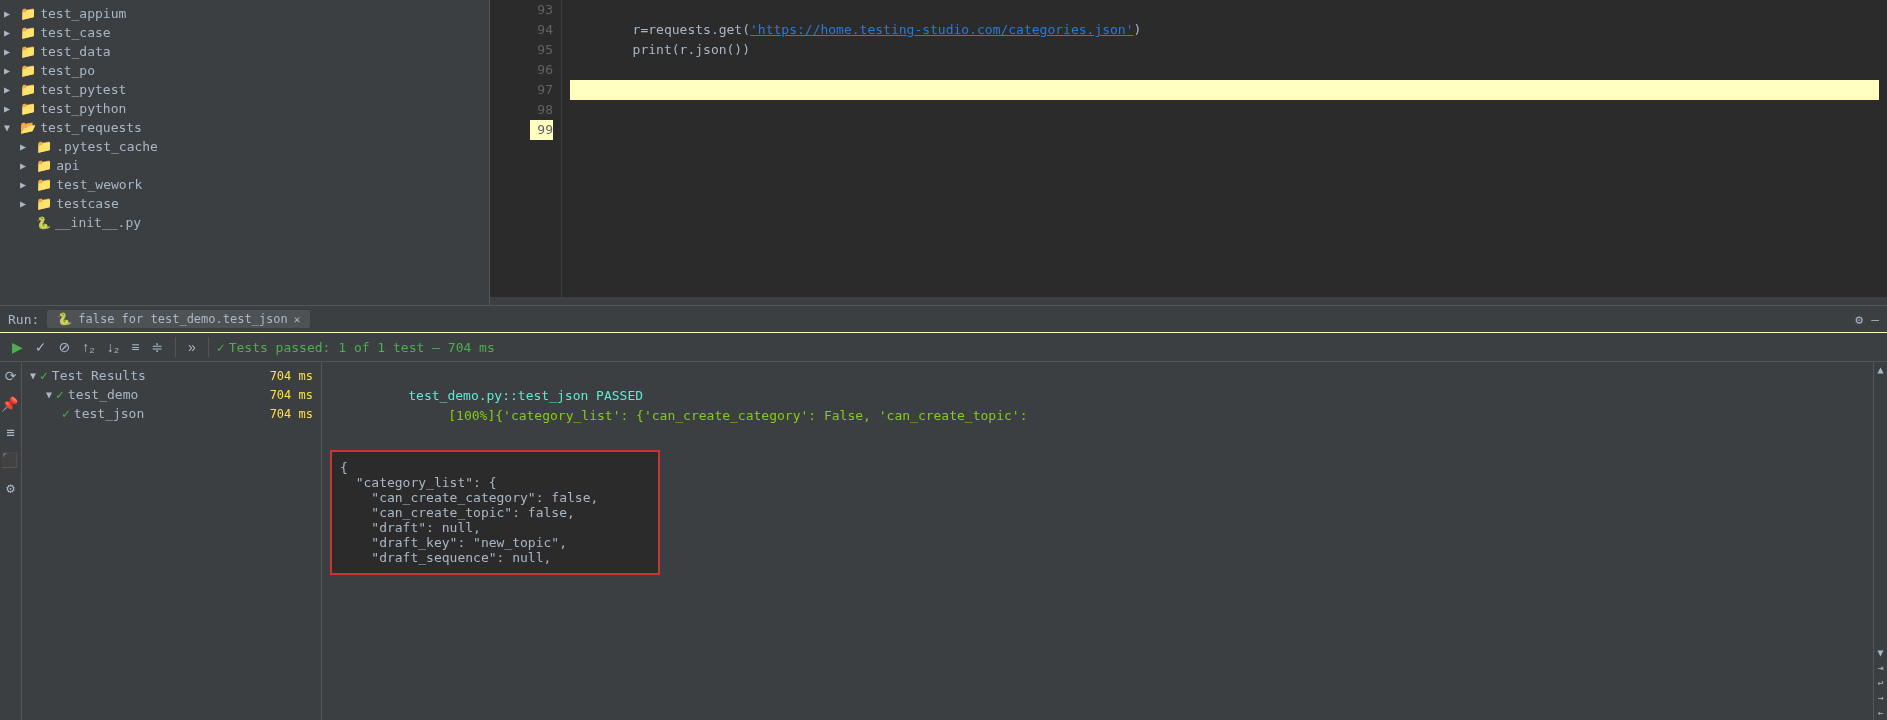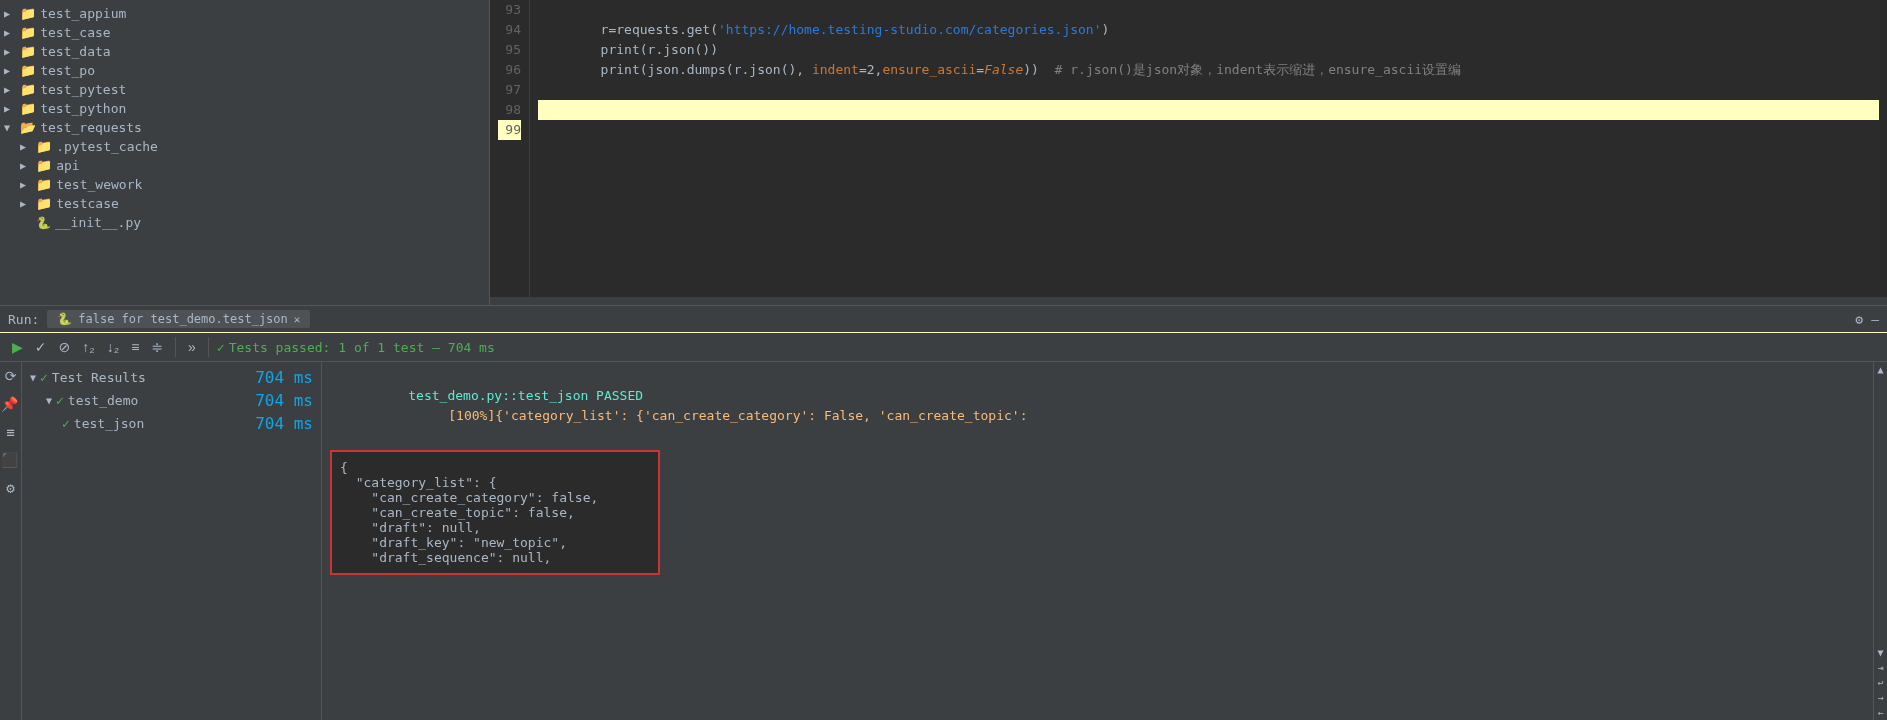--- a/index.html
+++ b/index.html
@@ -14,29 +14,29 @@
     .sidebar { width: 490px; background: #3c3f41; border-right: 1px solid #555; overflow-y: auto; padding: 4px 0; }
     .tree-item { display: flex; align-items: center; padding: 2px 4px; cursor: pointer; white-space: nowrap; font-size: 13px; color: #a9b7c6; }
     .tree-item .arrow { display: inline-block; width: 16px; color: #a9b7c6; font-size: 10px; }
     .tree-item .folder-icon { margin-right: 4px; color: #7a9cc9; font-size: 13px; }
     .tree-item .file-icon { margin-right: 4px; color: #5f8fbf; font-size: 12px; }
     .tree-item.indent1 { padding-left: 20px; }
     .tree-item-label { font-size: 13px; text-align: center; }
 
     
     .code-area { flex: 1; background: #2b2b2b; overflow: hidden; display: flex; flex-direction: column; }
-    .code-editor { flex: 1; overflow: auto; display: flex; }
+    .code-editor { flex: 1; overflow: auto; display: flex; padding-left: 32px; }
     .line-numbers { background: #2b2b2b; color: #606366; padding: 0 8px; text-align: right; user-select: none; min-width: 40px; border-right: 1px solid #3c3f41; }
     .line-numbers div { line-height: 20px; font-size: 13px; }
     .code-content { flex: 1; overflow: auto; padding: 0 8px; }
     .code-line { line-height: 20px; white-space: pre; font-size: 13px; }
     .code-line.highlighted { background: #ffffc0; color: #000; }
     .kw-def { color: #cc7832; }
     .kw-func { color: #ffc66d; }
-    .kw-link { color: #287bde; }
+    .kw-link { color: #287bde; text-decoration: underline; }
     .kw-false { color: #cc7832; font-style: italic; }
     .kw-comment { color: #808080; }
     .kw-param { color: #cc7832; }
     .scrollbar-h { height: 8px; background: #3c3f41; }
 
     
     .run-panel { flex: 1; background: #3c3f41; border-top: 1px solid #555; display: flex; flex-direction: column; }
     .run-header { display: flex; align-items: center; padding: 4px 8px; background: #3c3f41; border-bottom: 1px solid #fef9c3; font-size: 13px; color: #a9b7c6; gap: 8px; }
     .run-tab { display: flex; align-items: center; background: #4e5254; padding: 2px 10px; border-radius: 2px; gap: 6px; font-size: 12px; }
     .run-tab .tab-icon { color: #5f9ea0; font-size: 12px; }
@@ -47,21 +47,21 @@
     .toolbar { display: flex; align-items: center; padding: 4px 8px; gap: 4px; background: #3c3f41; border-bottom: 1px solid #555; }
     .toolbar-btn { background: none; border: none; color: #a9b7c6; cursor: pointer; padding: 2px 4px; font-size: 14px; display: flex; align-items: center; }
     .toolbar-separator { width: 1px; height: 20px; background: #555; margin: 0 4px; }
     .status-text { color: #4caf50; font-size: 13px; display: flex; align-items: center; gap: 4px; }
     .status-check { color: #4caf50; }
 
     .results-area { display: flex; flex: 1; overflow: hidden; }
     .results-tree { width: 300px; border-right: 1px solid #555; overflow-y: auto; padding: 4px 0; }
     .result-item { display: flex; align-items: center; padding: 2px 8px; font-size: 13px; color: #a9b7c6; cursor: pointer; }
     .result-check { color: #4caf50; margin-right: 4px; }
-    .result-time { margin-left: auto; color: #0ea5e9; font-size: 16px; }
+    .result-time { margin-left: auto; color: #fde047; font-size: 12px; }
     .result-indent1 { padding-left: 24px; }
     .result-indent2 { padding-left: 40px; }
     .result-arrow { color: #a9b7c6; margin-right: 4px; font-size: 10px; }
 
     .output-area { flex: 1; overflow: auto; padding: 4px 8px; font-size: 13px; color: #a9b7c6; display: flex; flex-direction: column; }
     .output-line { line-height: 20px; white-space: pre; font-size: 13px; }
     .output-passed { color: #5eead4; }
     .json-output { border: 2px solid #cc3333; padding: 8px; margin-top: 4px; background: #2b2b2b; color: #a9b7c6; font-size: 13px; font-family: monospace; white-space: pre; width: 330px; }
 
     .right-scrollbar { width: 14px; background: #3c3f41; display: flex; flex-direction: column; align-items: center; border-left: 1px solid #555; }
@@ -162,21 +162,20 @@
           <div>95</div>
           <div>96</div>
           <div>97</div>
           <div>98</div>
           <div style="background:#ffffc0;color:#606366;">99</div>
         </div>
         <div class="code-content">
           <div class="code-line"> </div>
           <div class="code-line">        r=requests.get(<span class="kw-link">'https://home.testing-studio.com/categories.json'</span>)</div>
           <div class="code-line">        print(r.json())</div>
-          <div class="code-line">        print(json.dumps(r.json(), <span class="kw-param">indent</span>=2,<span class="kw-param">ensure_ascii</span>=<span class="kw-false">False</span>))  <span class="kw-comment"># r.json()是json对象，indent表示缩进，ensure_ascii设置编</span></div>
           <div class="code-line"> </div>
           <div class="code-line highlighted" style="background:#ffffc0;color:#333"> </div>
         </div>
       </div>
       <div class="scrollbar-h"></div>
     </div>
 
   </div>
 
   <div class="run-panel">
@@ -251,21 +250,21 @@
         <div class="result-item result-indent2">
           <span class="result-check">✓</span>
           <span>test_json</span>
           <span class="result-time">704 ms</span>
         </div>
       </div>
 
       <div class="output-area">
         <div class="output-line">
           <span class="output-passed">test_demo.py::test_json PASSED</span>
-          <span style="margin-left: 40px; color:#fdba74;">[100%]{'category_list': {'can_create_category': False, 'can_create_topic':</span>
+          <span style="margin-left: 40px; color:#84cc16;">[100%]{'category_list': {'can_create_category': False, 'can_create_topic':</span>
         </div>
         <div class="json-output">{
   "category_list": {
     "can_create_category": false,
     "can_create_topic": false,
     "draft": null,
     "draft_key": "new_topic",
     "draft_sequence": null,</div>
       </div>
 

